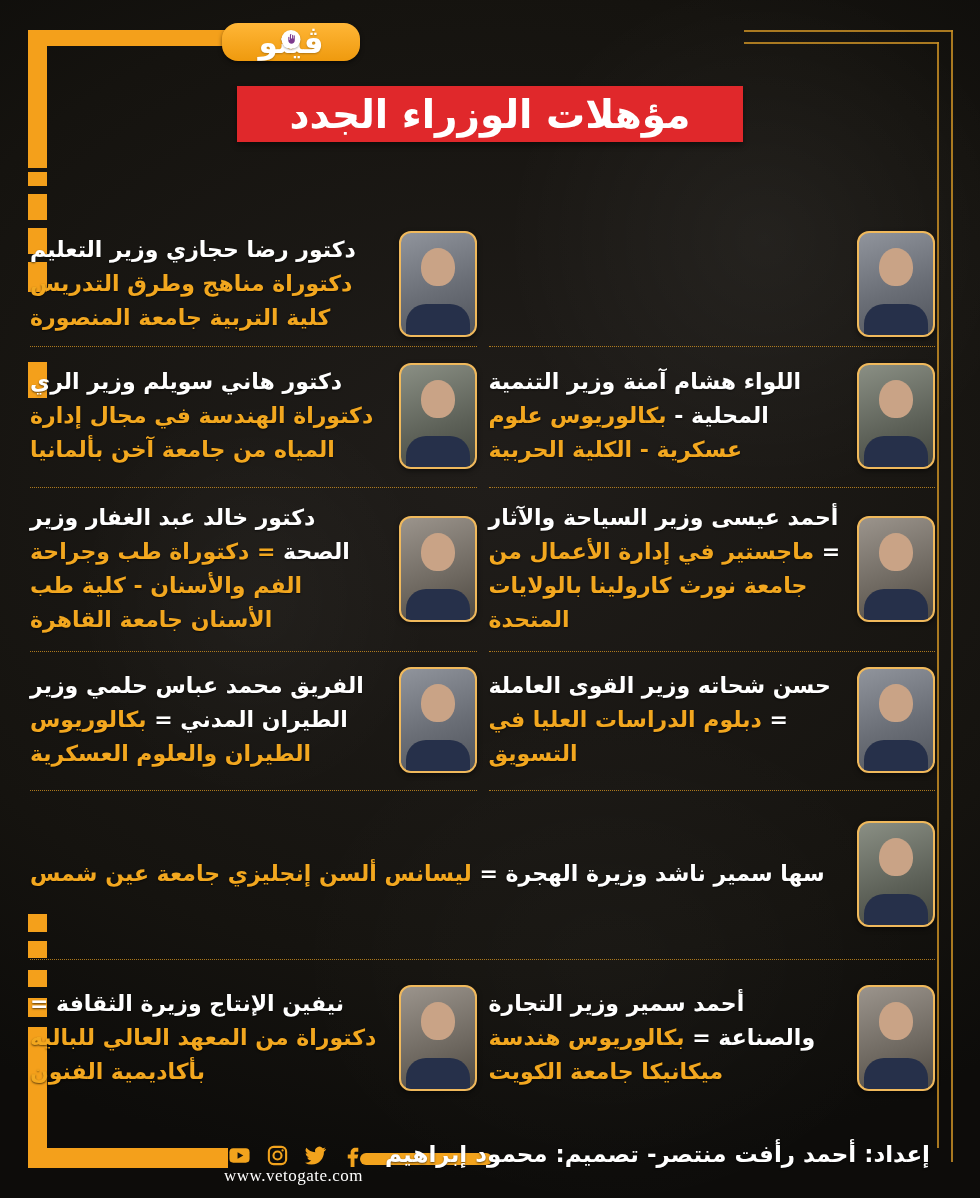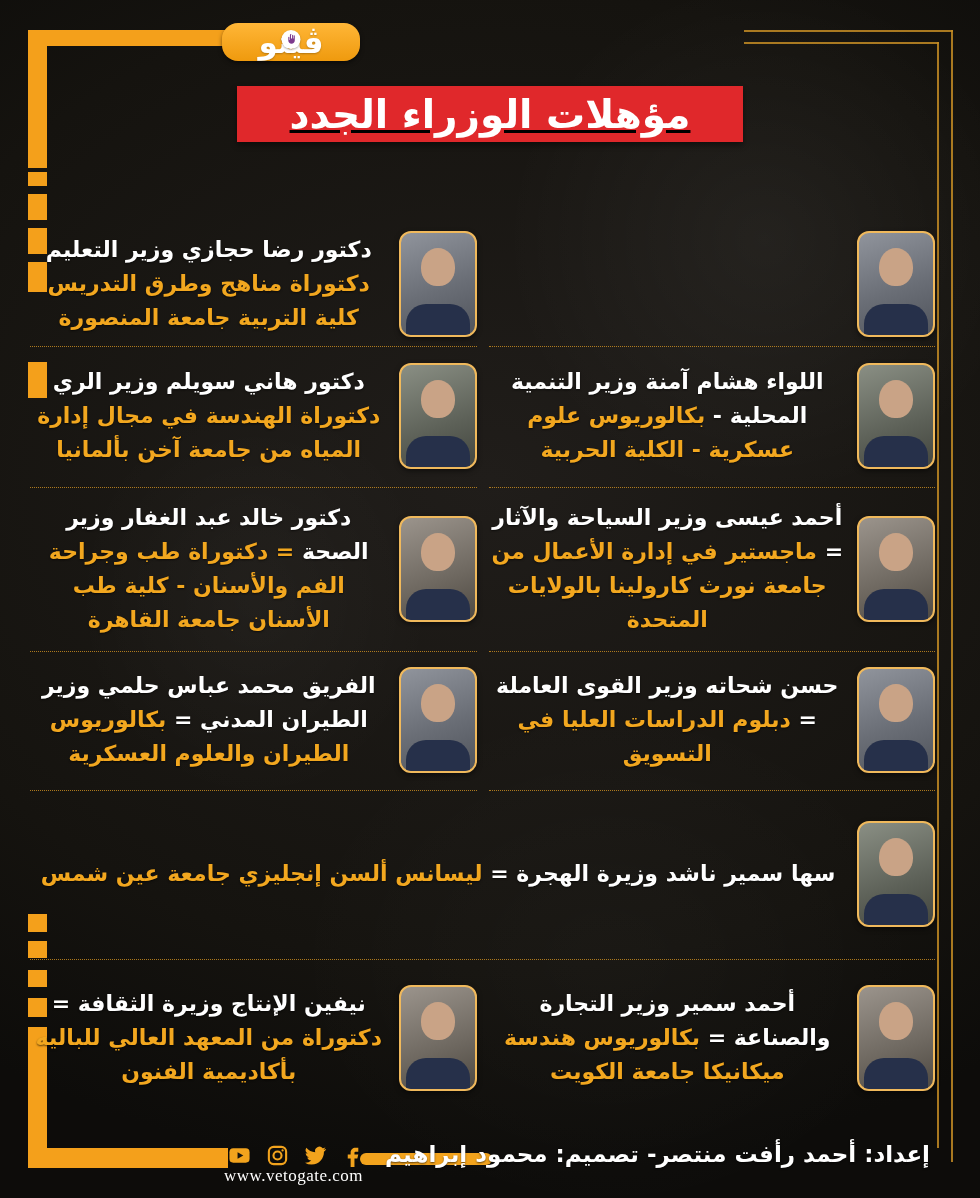--- a/index.html
+++ b/index.html
@@ -27,21 +27,20 @@
     text-shadow:0 1px 2px rgba(0,0,0,.25);}
   .logo-hand{position:absolute;left:50%;top:7px;transform:translateX(-50%);
     width:19px;height:19px;background:#fff;border-radius:50%;
     display:flex;align-items:center;justify-content:center;box-shadow:0 1px 2px rgba(0,0,0,.3);}
   .logo-hand svg{width:13px;height:13px;fill:#7c3a8d;}
   
   .banner{
     position:absolute;left:237px;top:86px;width:506px;height:56px;background:#e0282b;
     display:flex;align-items:center;justify-content:center;
     box-shadow:0 3px 6px rgba(0,0,0,.45);
-    text-decoration:underline;
   }
   .banner-text{color:#fff;font-weight:bold;font-size:39px;white-space:nowrap;direction:rtl;}
   .subtitle{
     position:absolute;left:0;top:146px;width:980px;text-align:center;direction:rtl;
     font-size:48px;font-weight:bold;color:#fff;
     text-shadow:
       3px 0 0 #7a3b8f,-3px 0 0 #7a3b8f,0 3px 0 #7a3b8f,0 -3px 0 #7a3b8f,
       2px 2px 0 #7a3b8f,-2px 2px 0 #7a3b8f,2px -2px 0 #7a3b8f,-2px -2px 0 #7a3b8f,
       0 6px 8px rgba(0,0,0,.6);
   }
@@ -61,21 +60,21 @@
     background:linear-gradient(160deg,#90949c 0%,#6a6e76 55%,#50545c 100%);
     box-shadow:0 2px 5px rgba(0,0,0,.5);
   }
   .photo::before{content:"";position:absolute;top:15px;left:50%;transform:translateX(-50%);
     width:34px;height:38px;border-radius:50% 50% 46% 46%;background:#c9a386;}
   .photo::after{content:"";position:absolute;bottom:-5px;left:50%;transform:translateX(-50%);
     width:64px;height:36px;border-radius:20px 20px 0 0;background:#26304a;}
   .r2 .photo,.r5 .photo{background:linear-gradient(160deg,#8a8f84 0%,#5d6158 60%,#43463f 100%);}
   .r3 .photo,.r6 .photo{background:linear-gradient(160deg,#9b948c 0%,#6e6860 60%,#4e4942 100%);}
   .txt{
-    flex:1 1 auto;margin:0;text-align:center;direction:rtl;
+    flex:1 1 auto;margin:0;text-align:left;direction:rtl;
     font-size:22px;font-weight:bold;line-height:34px;color:#fff;
     text-shadow:0 1px 2px rgba(0,0,0,.6);
   }
   .deg{color:#f2a71f;}
   
   .social{position:absolute;left:228px;top:1144px;display:flex;gap:15px;align-items:center;}
   .social svg{width:23px;height:23px;display:block;}
   .site{position:absolute;left:224px;top:1166px;color:#fff;
     font-family:"Liberation Serif",serif;font-size:17px;letter-spacing:.5px;}
   .credit-bar{position:absolute;left:360px;top:1153px;width:132px;height:12px;

